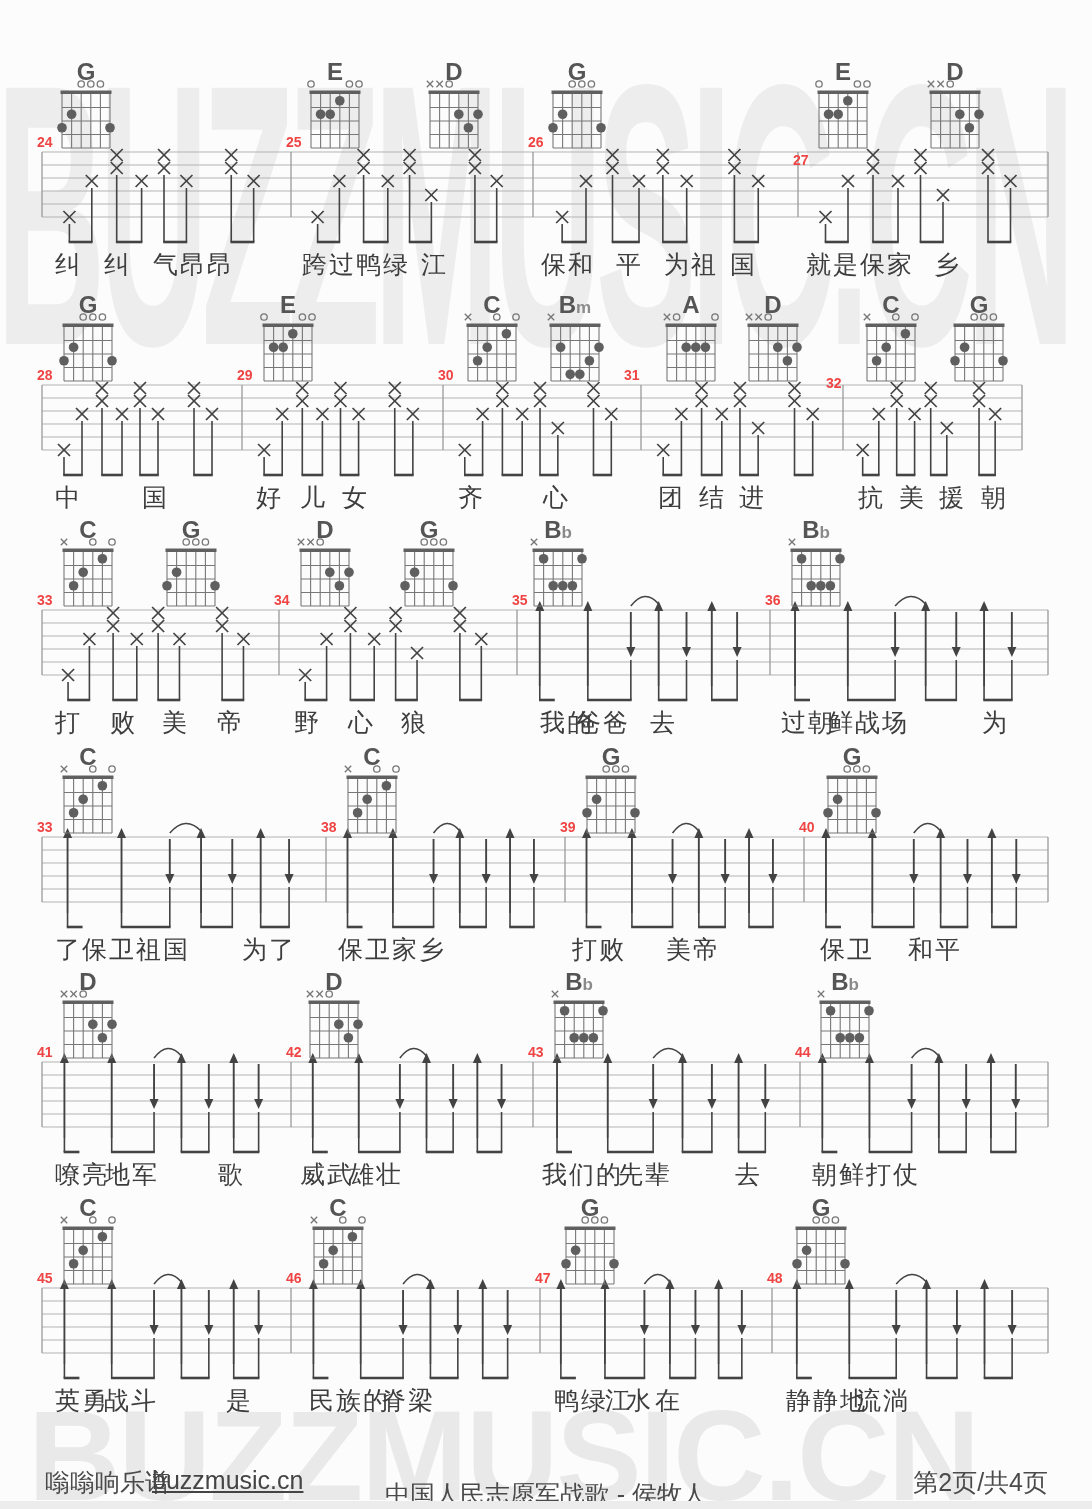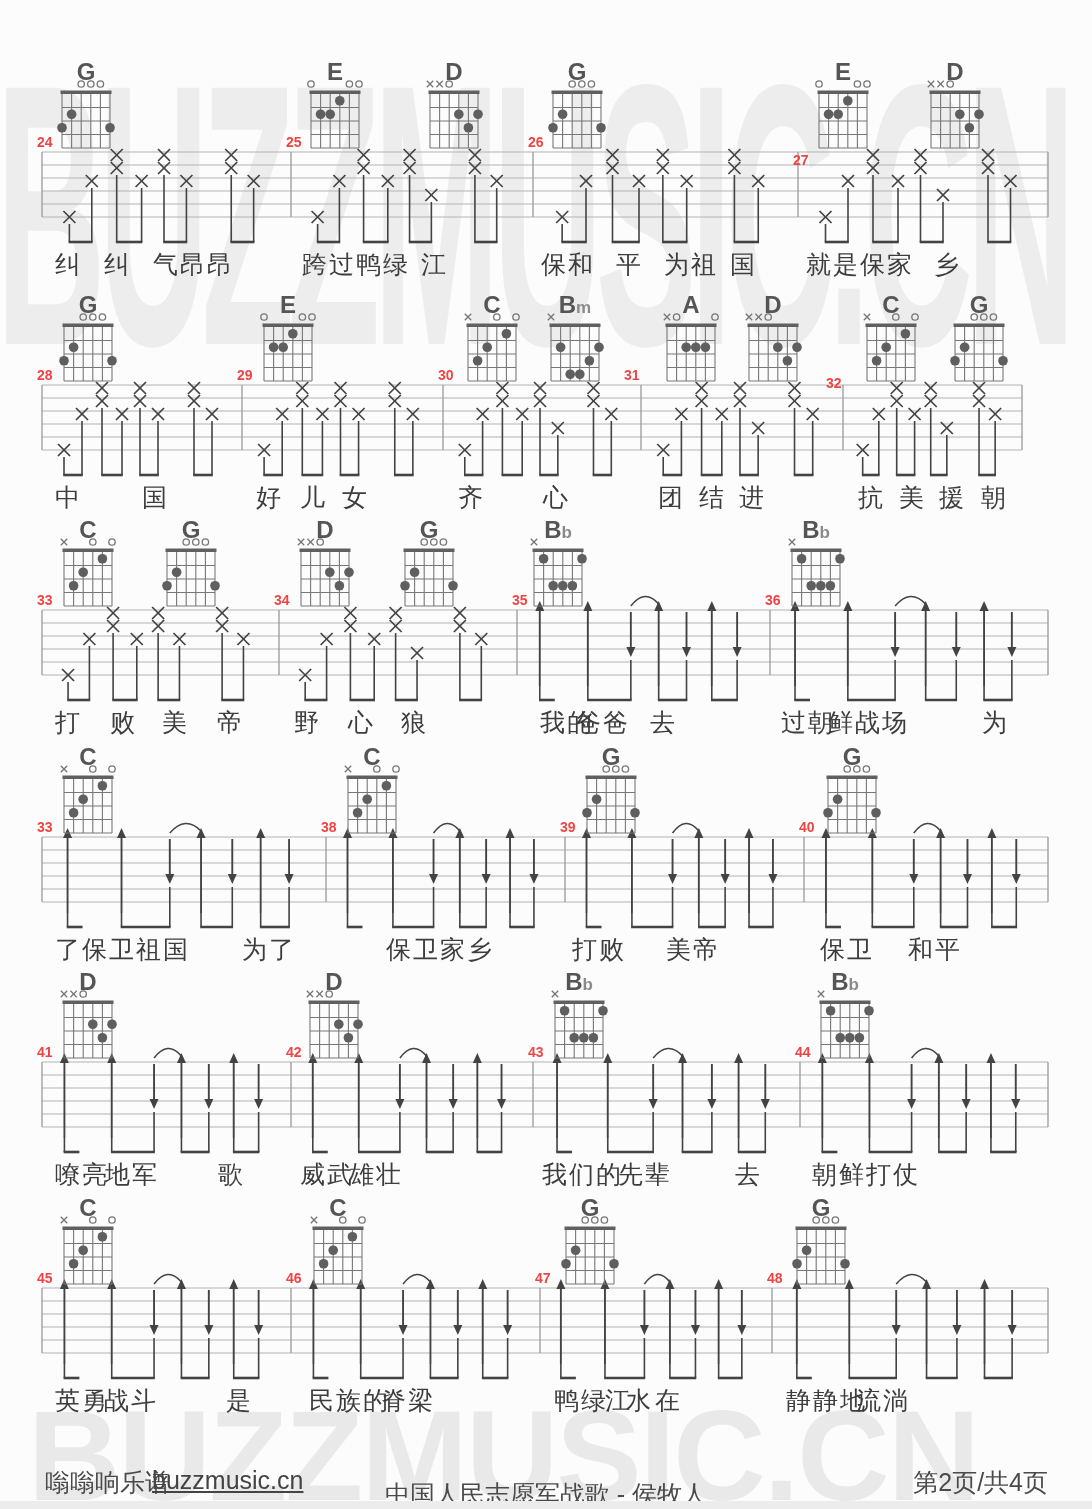--- a/index.html
+++ b/index.html
@@ -1622,21 +1622,21 @@
       <div class="measure-number" style="left: 37px; top: 819px;">33</div>
       <div class="measure-number" style="left: 321px; top: 819px;">38</div>
       <div class="measure-number" style="left: 560px; top: 819px;">39</div>
       <div class="measure-number" style="left: 799px; top: 819px;">40</div>
       <div class="chord-label" style="left: 43px; top: 743px;"><span>C</span></div>
       <div class="chord-label" style="left: 327px; top: 743px;"><span>C</span></div>
       <div class="chord-label" style="left: 566px; top: 743px;"><span>G</span></div>
       <div class="chord-label" style="left: 807px; top: 743px;"><span>G</span></div>
       <div class="lyric" style="left: 55px; top: 933px;">了保卫祖国</div>
       <div class="lyric" style="left: 242px; top: 933px;">为了</div>
-      <div class="lyric" style="left: 338px; top: 933px; margin-left: 48px;">保卫家乡</div>
+      <div class="lyric" style="left: 338px; top: 933px;">保卫家乡</div>
       <div class="lyric" style="left: 572px; top: 933px;">打败</div>
       <div class="lyric" style="left: 666px; top: 933px; text-align: center;">美帝</div>
       <div class="lyric" style="left: 820px; top: 933px; text-align: center;">保卫</div>
       <div class="lyric" style="left: 908px; top: 933px;">和平</div>
       <div class="measure-number" style="left: 37px; top: 1044px;">41</div>
       <div class="measure-number" style="left: 286px; top: 1044px;">42</div>
       <div class="measure-number" style="left: 528px; top: 1044px;">43</div>
       <div class="measure-number" style="left: 795px; top: 1044px;">44</div>
       <div class="chord-label" style="left: 43px; top: 968px;"><span>D</span></div>
       <div class="chord-label" style="left: 289px; top: 968px;"><span>D</span></div>

